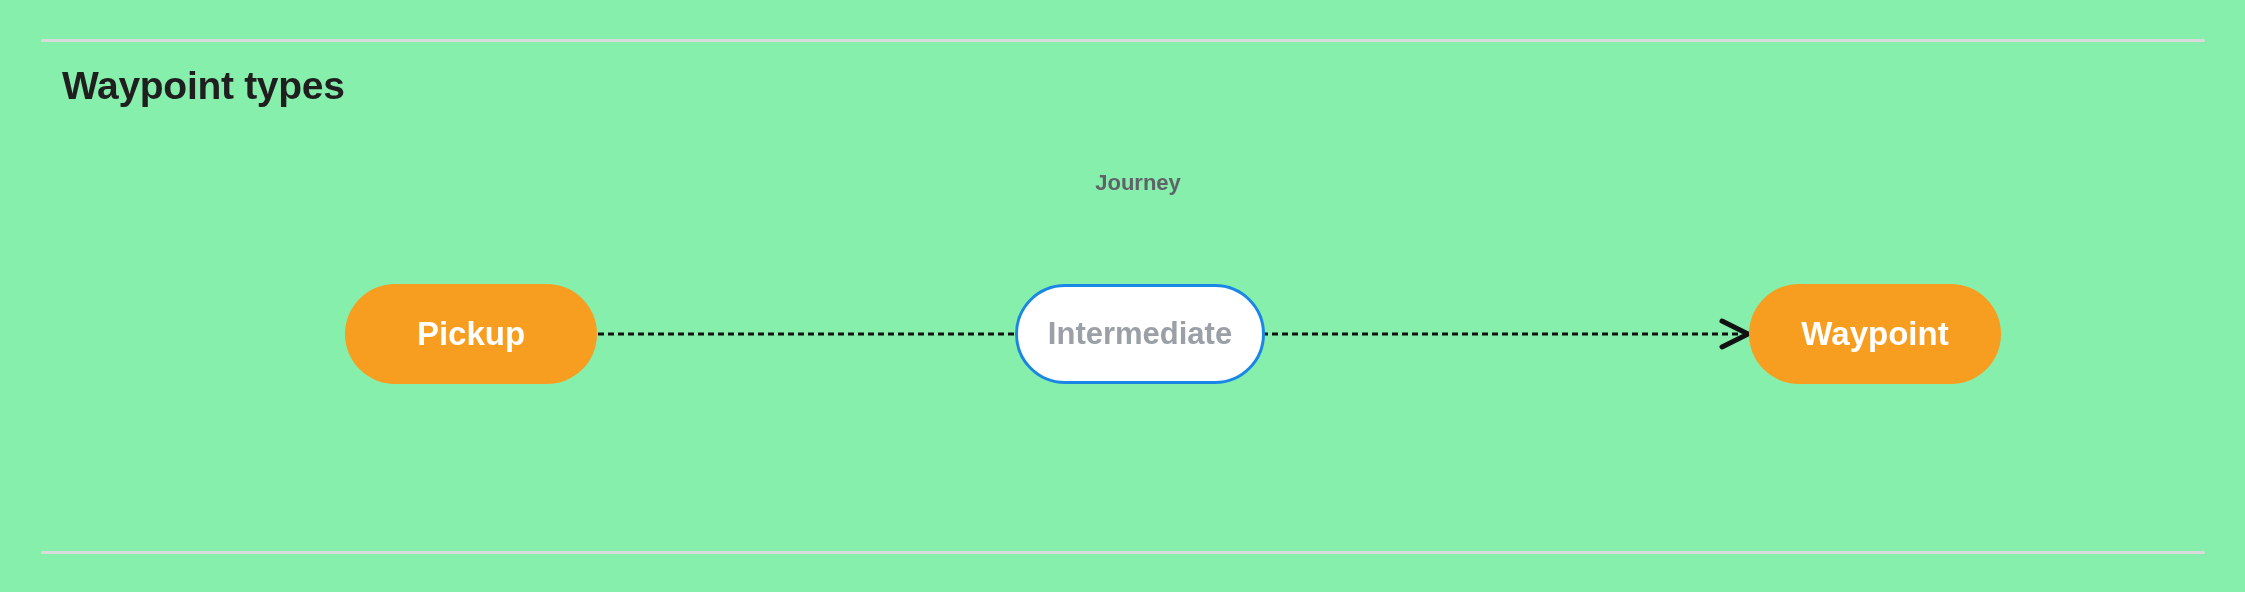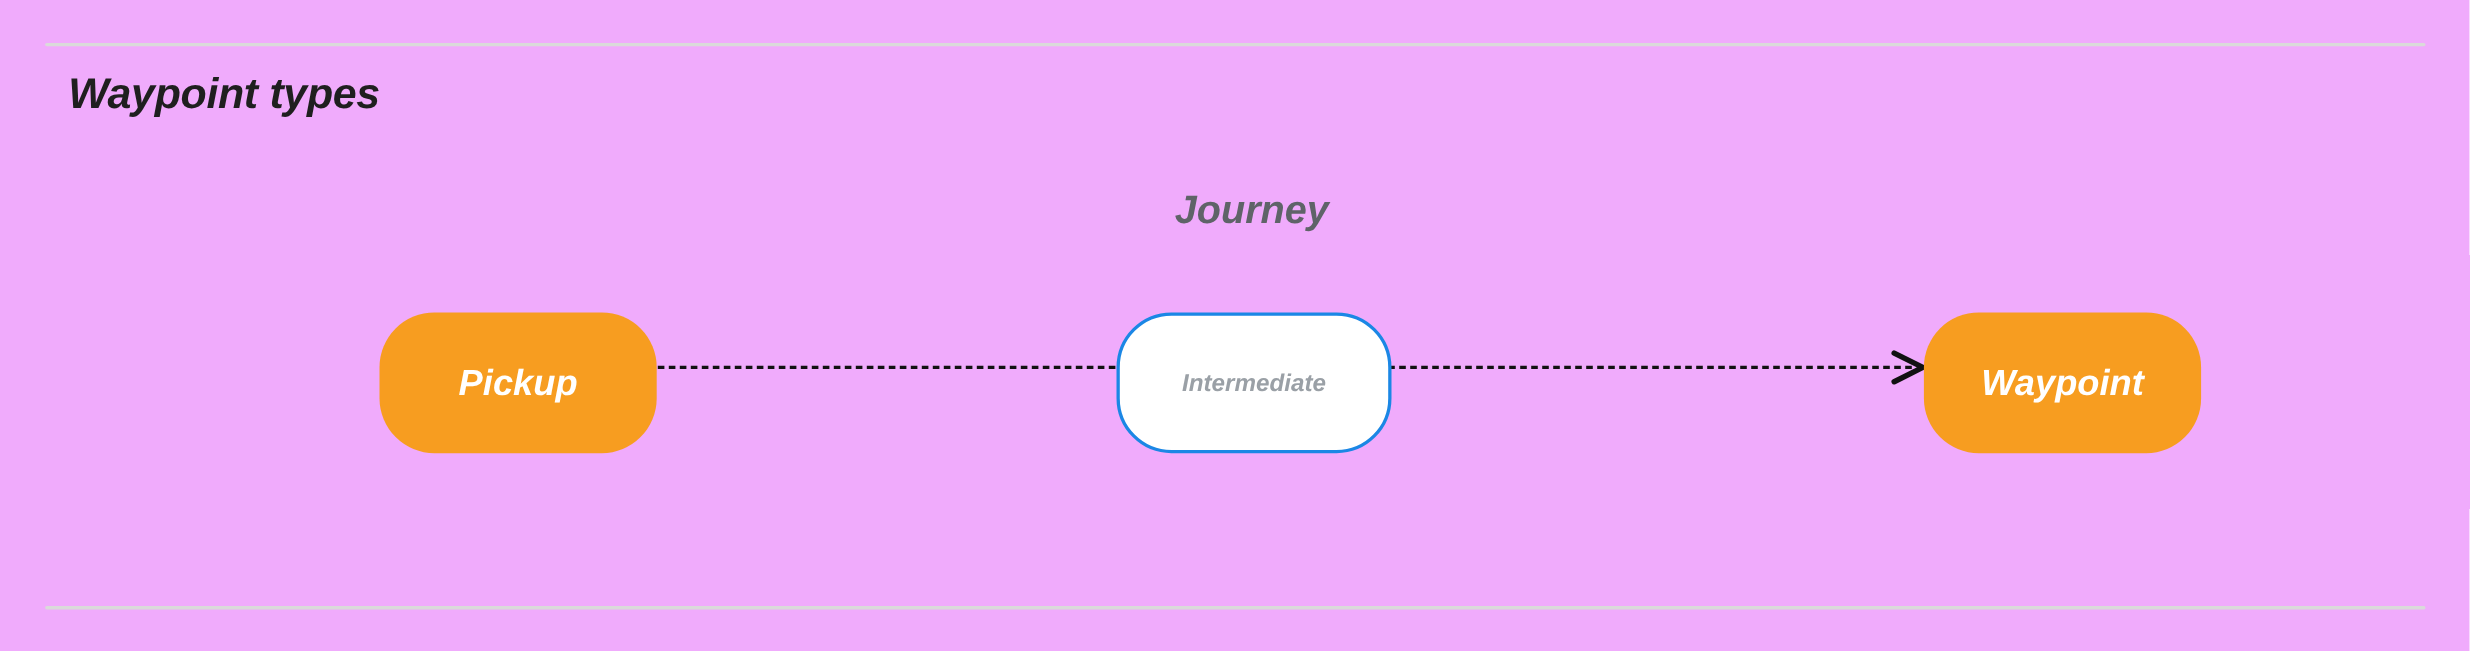--- a/index.html
+++ b/index.html
@@ -14,23 +14,22 @@
   }
   * { margin: 0; padding: 0; box-sizing: border-box; }
   html, body {
     background: #FFFFFF;
     font-family: "Liberation Sans", "DejaVu Sans", sans-serif;
   }
   .canvas {
     position: relative;
     width: 2245px;
     height: 592px;
-    background: #f0abfc;
+    background: #86efac;
     overflow: hidden;
-    font-style: italic;
   }
   .divider {
     position: absolute;
     left: 41px;
     width: 2164px;
     height: 3px;
     background: var(--divider);
     border-radius: 2px;
   }
   .divider.top { top: 39px; }
@@ -44,53 +43,53 @@
     color: var(--heading);
     letter-spacing: -0.3px;
     white-space: nowrap;
   }
   .journey-label {
     position: absolute;
     left: 1038px;
     top: 170px;
     width: 200px;
     text-align: center;
-    font-size: 36px;
+    font-size: 22px;
     font-weight: 700;
     color: var(--journey-gray);
     white-space: nowrap;
   }
   svg.connectors {
     position: absolute;
     left: 0;
     top: 0;
     width: 2245px;
     height: 592px;
   }
   .pill {
     position: absolute;
     top: 284px;
-    height: 128px;
+    height: 100px;
     border-radius: 50px;
     display: flex;
     align-items: center;
     justify-content: center;
     font-weight: 700;
     white-space: nowrap;
   }
   .pill.filled {
     background: var(--orange);
     color: var(--node-text);
     font-size: 33px;
   }
   .pill.outlined {
     background: #FFFFFF;
     border: 3px solid var(--blue);
     color: var(--intermediate-gray);
-    font-size: 22px;
+    font-size: 31px;
   }
   .pill.pickup   { left: 345px;  width: 252px; }
   .pill.intermediate { left: 1015px; width: 250px; }
   .pill.dropoff  { left: 1749px; width: 252px; }
 </style>
 </head>
 <body>
 
 <div class="canvas">
 

